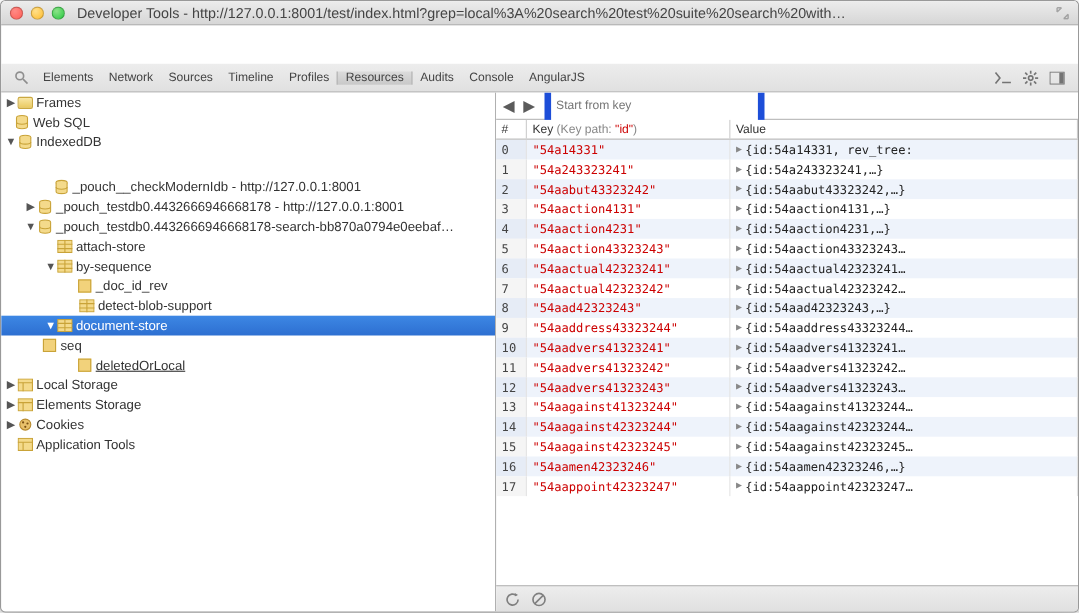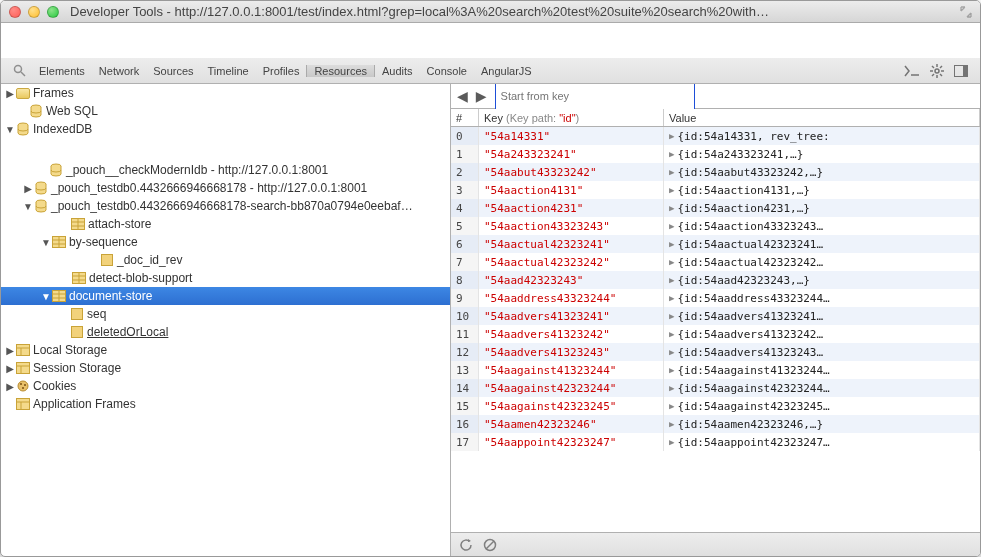--- a/index.html
+++ b/index.html
@@ -27,21 +27,21 @@
 .treerow { display:flex; align-items:center; height:18px; padding-right:4px; white-space:nowrap; overflow:hidden; text-overflow:ellipsis;}
 .treerow .arrow { width: 10px; text-align:center; color:#555; font-size:10px; }
 .treerow .icon { width:16px; height:14px; display:flex; align-items:center; justify-content:center; margin-right:2px; }
 .selected { background: linear-gradient(#3d87e4,#2d6fd1); color:#fff; }
 .selected .arrow { color:#fff; }
 .folder-ic { width:14px; height:11px; background: linear-gradient(#f9e7a6,#e9c95f); border:1px solid #caa841; border-radius:2px; position:relative; }
 .col-ic { width:12px; height:12px; background:#f2d27b; border:1px solid #c9a338; }
 .main { flex:1; display:flex; flex-direction:column; overflow:hidden; }
 .toolbar2 { height:25px; border-bottom:1px solid #b0b0b0; display:flex; align-items:center; padding: 0 6px; gap:8px; background:#fff; }
 .navbtn { color:#333; font-size:14px; opacity:0.8; }
-.filter { flex:0 0 200px; height:18px; border:1px solid #1d4ed8; border-radius:3px; padding:16px 5px; font-size:11px; color:#333; }
+.filter { flex:0 0 200px; height:18px; border:6px solid #1d4ed8; border-radius:3px; padding:16px 5px; font-size:11px; color:#333; }
 .gridhead { display:flex; height:18px; border-bottom:1px solid #b0b0b0; background:#fff; font-size:11px; }
 .gridhead .hcell { border-right:1px solid #ccc; padding: 2px 5px; display:flex; align-items:center; overflow:hidden; }
 .hcell.idx { width:28px; }
 .hcell.key { width:185px; }
 .hcell.val { flex:1; }
 .hcell .kp { color:#888; margin-left:3px; }
 .hcell .kpid { color:#c00; }
 .gridbody { flex:1; overflow:auto; font-family: Menlo, Consolas, monospace; font-size:11px; }
 .grow { display:flex; height:18px; align-items:center; }
 .grow.alt { background:#eef3fb; }
@@ -116,21 +116,21 @@
   <div class="content">
     <div class="sidebar">
       <div class="tree" id="tree">
           <div class="treerow" style="padding-left: 4px;">
             <span class="arrow">▶</span>
             <span class="icon">
               <div class="folder-ic"></div>
             </span>
             <span>Frames</span>
           </div>
-          <div class="treerow" style="padding-left: 17px;">
+          <div class="treerow" style="padding-left: 1px;">
             <span class="arrow"></span>
             <span class="icon">
               <svg width="14" height="14" viewBox="0 0 14 14">
                 <ellipse cx="7" cy="3" rx="5" ry="2" fill="#f4da8b" stroke="#c9a338"></ellipse>
                 <path d="M2 3 L2 11 A5 2 0 0 0 12 11 L12 3" fill="#f4da8b" stroke="#c9a338"></path>
                 <path d="M2 7 A5 2 0 0 0 12 7" fill="none" stroke="#c9a338"></path>
               </svg>
             </span>
             <span>Web SQL</span>
           </div>
@@ -171,21 +171,21 @@
             <span class="arrow">▼</span>
             <span class="icon">
               <svg width="14" height="14" viewBox="0 0 14 14">
                 <ellipse cx="7" cy="3" rx="5" ry="2" fill="#f4da8b" stroke="#c9a338"></ellipse>
                 <path d="M2 3 L2 11 A5 2 0 0 0 12 11 L12 3" fill="#f4da8b" stroke="#c9a338"></path>
                 <path d="M2 7 A5 2 0 0 0 12 7" fill="none" stroke="#c9a338"></path>
               </svg>
             </span>
             <span>_pouch_testdb0.4432666946668178-search-bb870a0794e0eebaf…</span>
           </div>
-          <div class="treerow" style="padding-left: 59px; text-align: right;">
+          <div class="treerow" style="padding-left: 40px; text-align: right;">
             <span class="arrow"></span>
             <span class="icon">
               <svg width="14" height="12">
                 <rect x="0.5" y="0.5" width="13" height="11" fill="#f4da8b" stroke="#c9a338"></rect>
                 <line x1="0" y1="4" x2="14" y2="4" stroke="#c9a338"></line>
                 <line x1="0" y1="8" x2="14" y2="8" stroke="#c9a338"></line>
                 <line x1="7" y1="0" x2="7" y2="12" stroke="#c9a338"></line>
               </svg>
             </span>
             <span>attach-store</span>
@@ -195,21 +195,21 @@
             <span class="icon">
               <svg width="14" height="12">
                 <rect x="0.5" y="0.5" width="13" height="11" fill="#f4da8b" stroke="#c9a338"></rect>
                 <line x1="0" y1="4" x2="14" y2="4" stroke="#c9a338"></line>
                 <line x1="0" y1="8" x2="14" y2="8" stroke="#c9a338"></line>
                 <line x1="7" y1="0" x2="7" y2="12" stroke="#c9a338"></line>
               </svg>
             </span>
             <span>by-sequence</span>
           </div>
-          <div class="treerow" style="padding-left: 88px;">
+          <div class="treerow" style="padding-left: 58px;">
             <span class="arrow"></span>
             <span class="icon">
               <div class="col-ic"></div>
             </span>
             <span>_doc_id_rev</span>
           </div>
           <div class="treerow" style="padding-left: 60px;">
             <span class="arrow"></span>
             <span class="icon">
               <svg width="14" height="12">
@@ -226,21 +226,21 @@
             <span class="icon">
               <svg width="14" height="12">
                 <rect x="0.5" y="0.5" width="13" height="11" fill="#f4da8b" stroke="#c9a338"></rect>
                 <line x1="0" y1="4" x2="14" y2="4" stroke="#c9a338"></line>
                 <line x1="0" y1="8" x2="14" y2="8" stroke="#c9a338"></line>
                 <line x1="7" y1="0" x2="7" y2="12" stroke="#c9a338"></line>
               </svg>
             </span>
             <span>document-store</span>
           </div>
-          <div class="treerow" style="padding-left: 58px;">
+          <div class="treerow" style="padding-left: 26px;">
             <span class="arrow"></span>
             <span class="icon">
               <div class="col-ic"></div>
             </span>
             <span>seq</span>
           </div>
           <div class="treerow" style="padding-left: 58px; text-decoration: underline;">
             <span class="arrow"></span>
             <span class="icon">
               <div class="col-ic"></div>
@@ -260,21 +260,21 @@
           </div>
           <div class="treerow" style="padding-left: 4px;">
             <span class="arrow">▶</span>
             <span class="icon">
               <svg width="14" height="12">
                 <rect x="0.5" y="0.5" width="13" height="11" fill="#f4da8b" stroke="#c9a338"></rect>
                 <line x1="0" y1="4" x2="14" y2="4" stroke="#c9a338"></line>
                 <line x1="5" y1="4" x2="5" y2="12" stroke="#c9a338"></line>
               </svg>
             </span>
-            <span>Session Storage</span>
+            <span>Elements Storage</span>
           </div>
           <div class="treerow" style="padding-left: 4px;">
             <span class="arrow">▶</span>
             <span class="icon">
               <svg width="14" height="14">
                 <circle cx="7" cy="7" r="5" fill="#e8c06a" stroke="#b88b2f"></circle>
                 <circle cx="5" cy="5" r="1" fill="#7a4f12"></circle>
                 <circle cx="9" cy="6" r="1" fill="#7a4f12"></circle>
                 <circle cx="7" cy="9" r="1" fill="#7a4f12"></circle>
               </svg>
@@ -283,21 +283,21 @@
           </div>
           <div class="treerow" style="padding-left: 4px;">
             <span class="arrow"></span>
             <span class="icon">
               <svg width="14" height="12">
                 <rect x="0.5" y="0.5" width="13" height="11" fill="#f4da8b" stroke="#c9a338"></rect>
                 <line x1="0" y1="4" x2="14" y2="4" stroke="#c9a338"></line>
                 <line x1="5" y1="4" x2="5" y2="12" stroke="#c9a338"></line>
               </svg>
             </span>
-            <span>Application Frames</span>
+            <span>Application Tools</span>
           </div>
         </div>
     </div>
     <div class="main">
       <div class="toolbar2">
         <span class="navbtn">◀</span>
         <span class="navbtn">▶</span>
         <input class="filter" placeholder="Start from key" style="">
       </div>
       <div class="gridhead">

